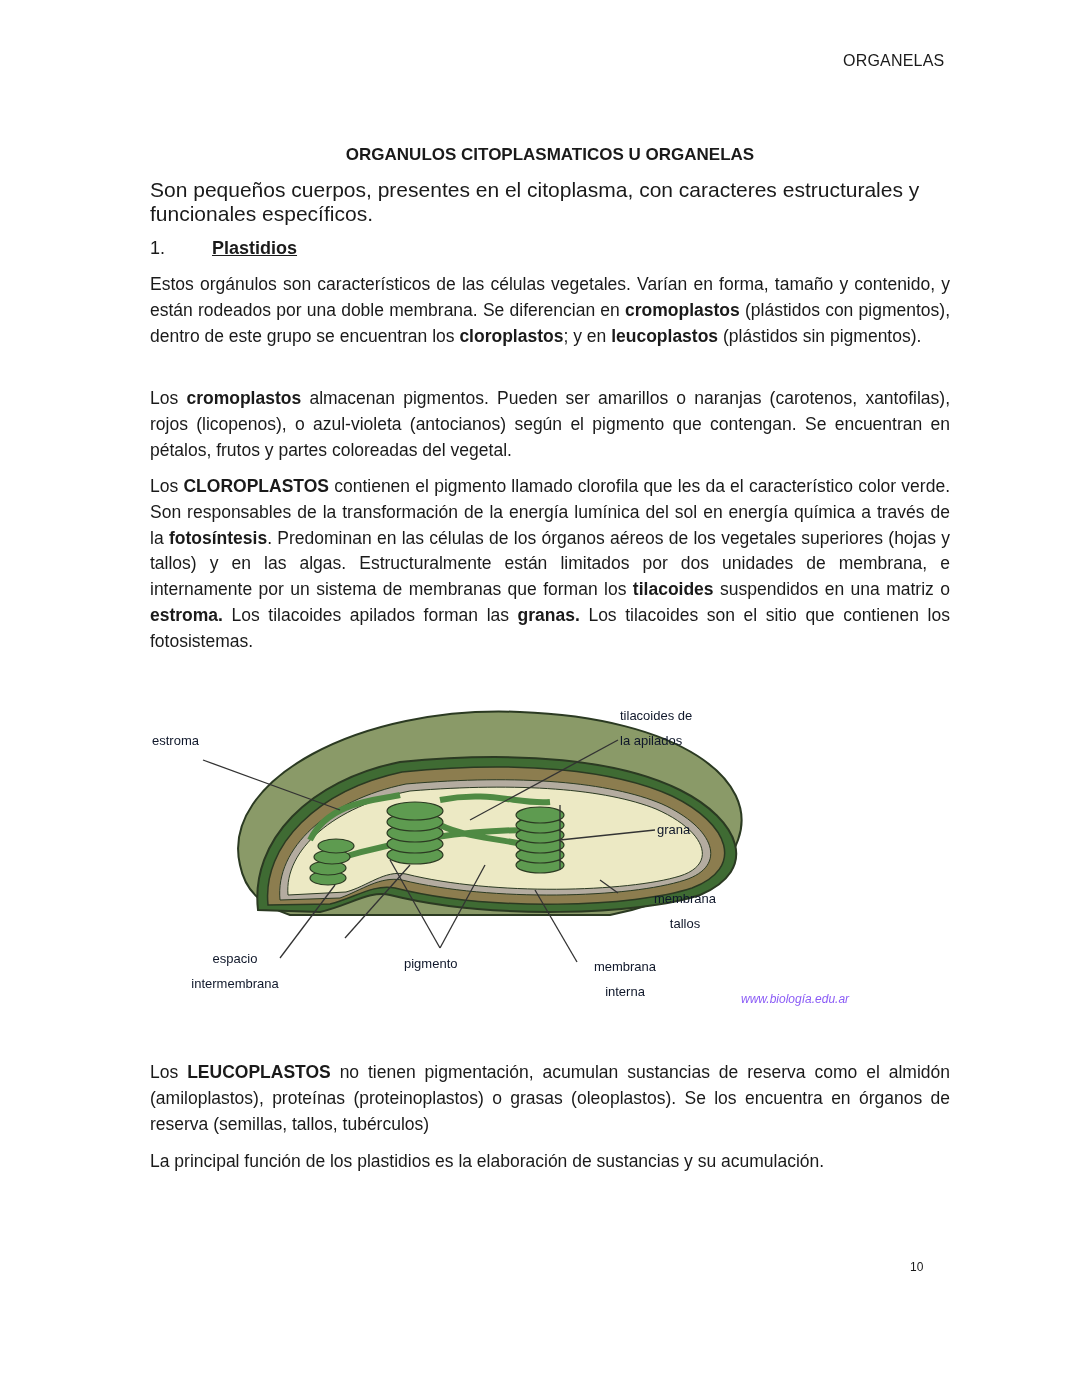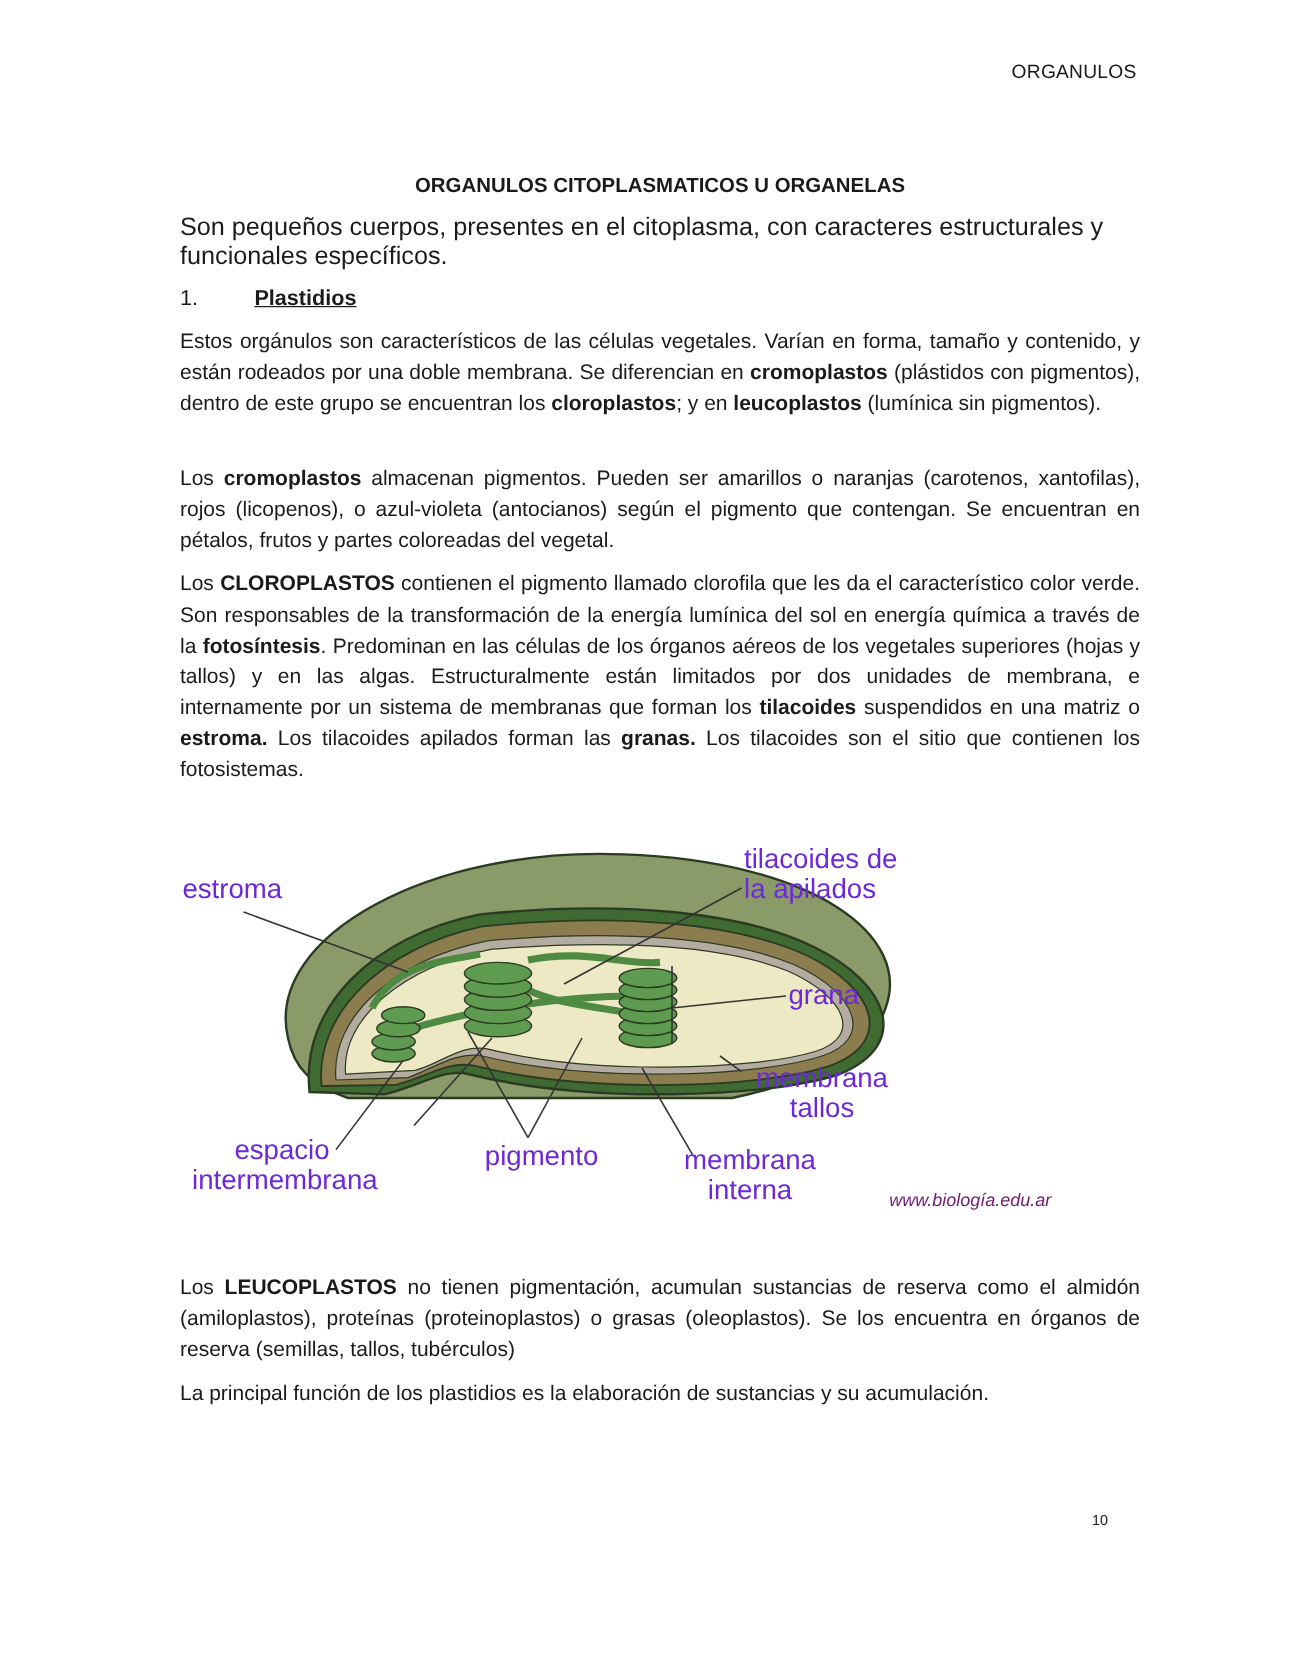--- a/index.html
+++ b/index.html
@@ -15,38 +15,38 @@
     .para { position: absolute; left: 150px; width: 800px; font-size: 17.5px; line-height: 25.8px;
             text-align: justify; }
     .para b { font-weight: bold; }
     #p1 { top: 272px; }
     #p2 { top: 386px; }
     #p3 { top: 474px; }
     #p4 { top: 1060px; }
     #p5 { top: 1149px; }
     .figure { position: absolute; top: 690px; left: 140px; width: 760px; height: 330px; }
     .figure svg { position: absolute; left: 0; top: 0; }
-    .lbl { position: absolute; font-size: 23px; color: #6d28d9; line-height: 25px; text-align: center; }
-    .credit { position: absolute; left: 741px; top: 992px; font-size: 15px; font-style: italic; color: #701a75; }
+    .lbl { position: absolute; font-size: 13px; color: #0f172a; line-height: 25px; text-align: center; }
+    .credit { position: absolute; left: 741px; top: 992px; font-size: 12px; font-style: italic; color: #8b5cf6; }
     .pagenum { position: absolute; top: 1260px; left: 910px; font-size: 12px; }
   </style>
 </head>
 <body>
 
-<div class="header">ORGANULOS</div>
+<div class="header">ORGANELAS</div>
 
 <div class="title">ORGANULOS CITOPLASMATICOS U ORGANELAS</div>
 
 <div class="intro">Son pequeños cuerpos, presentes en el citoplasma, con caracteres estructurales y funcionales específicos.</div>
 
 <div class="section">
   <span class="num">1.</span><span class="name">Plastidios</span>
 </div>
 
-<div class="para" id="p1"><span>Estos orgánulos son característicos de las células vegetales. Varían en forma, tamaño y contenido, y están rodeados por una doble membrana. Se diferencian en </span><b>cromoplastos</b><span> (plástidos con pigmentos), dentro de este grupo se encuentran los </span><b>cloroplastos</b><span>; y en </span><b>leucoplastos</b><span> (lumínica sin pigmentos).</span></div>
+<div class="para" id="p1"><span>Estos orgánulos son característicos de las células vegetales. Varían en forma, tamaño y contenido, y están rodeados por una doble membrana. Se diferencian en </span><b>cromoplastos</b><span> (plástidos con pigmentos), dentro de este grupo se encuentran los </span><b>cloroplastos</b><span>; y en </span><b>leucoplastos</b><span> (plástidos sin pigmentos).</span></div>
 
 <div class="para" id="p2"><span>Los </span><b>cromoplastos</b><span> almacenan pigmentos. Pueden ser amarillos o naranjas (carotenos, xantofilas), rojos (licopenos), o azul-violeta (antocianos) según el pigmento que contengan. Se encuentran en pétalos, frutos y partes coloreadas del vegetal.</span></div>
 
 <div class="para" id="p3"><span>Los </span><b>CLOROPLASTOS</b><span> contienen el pigmento llamado clorofila que les da el característico color verde. Son responsables de la transformación de la energía lumínica del sol en energía química a través de la </span><b>fotosíntesis</b><span>. Predominan en las células de los órganos aéreos de los vegetales superiores (hojas y tallos) y en las algas. Estructuralmente están limitados por dos unidades de membrana, e internamente por un sistema de membranas que forman los </span><b>tilacoides</b><span> suspendidos en una matriz o </span><b>estroma.</b><span> Los tilacoides apilados forman las </span><b>granas.</b><span> Los tilacoides son el sitio que contienen los fotosistemas.</span></div>
 
 <div class="figure">
   <svg width="760" height="330" viewBox="0 0 760 330">
 
     <path d="M100,175 C80,90 220,15 380,22 C540,28 620,90 598,150 C585,190 520,215 470,225 L150,225 C120,215 105,200 100,175 Z" fill="#8a9a68" stroke="#2b3a22" stroke-width="2"></path>
 

